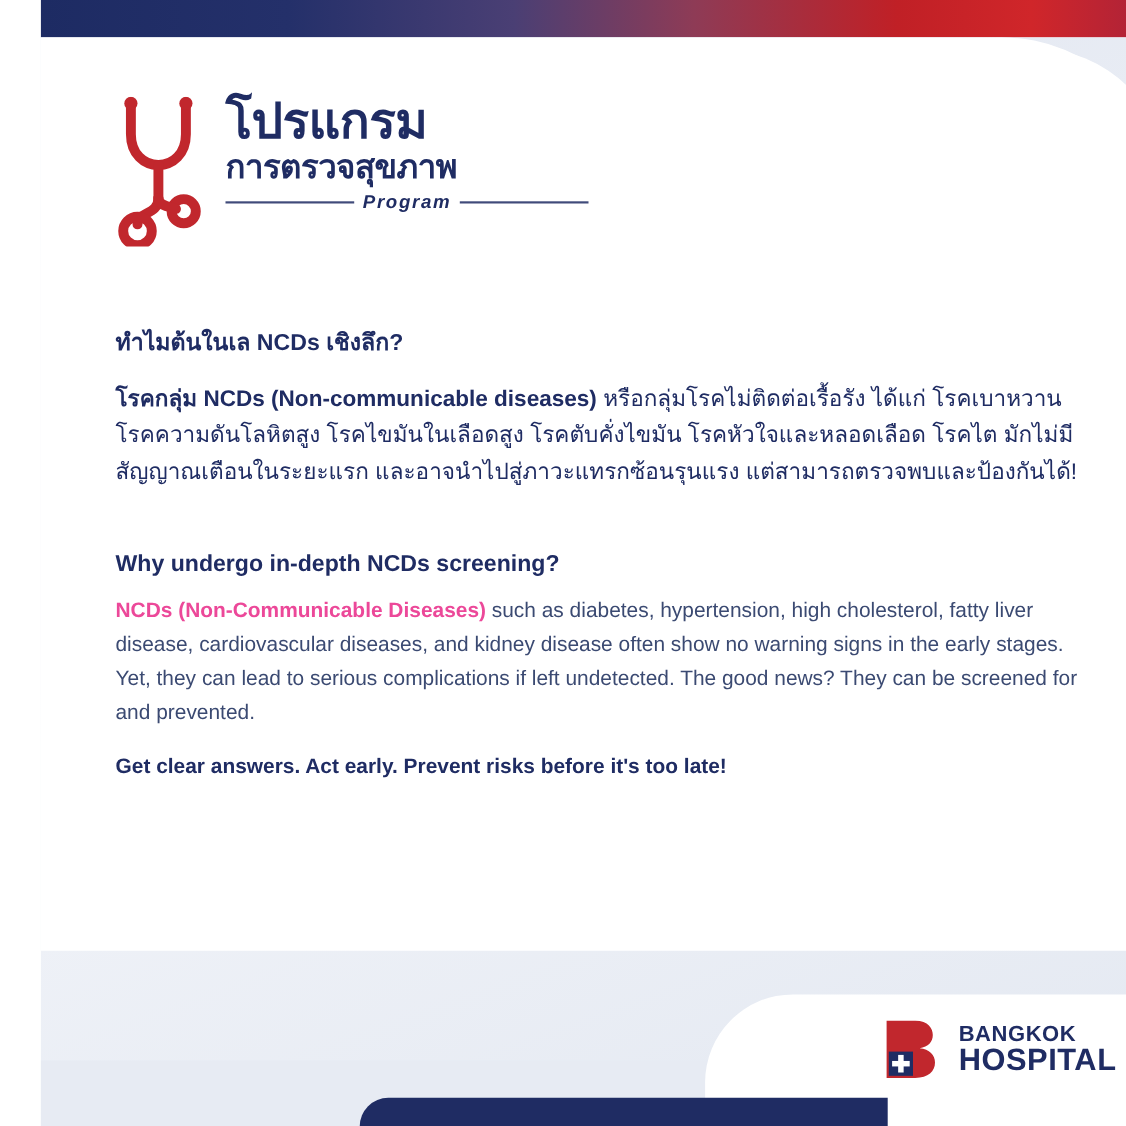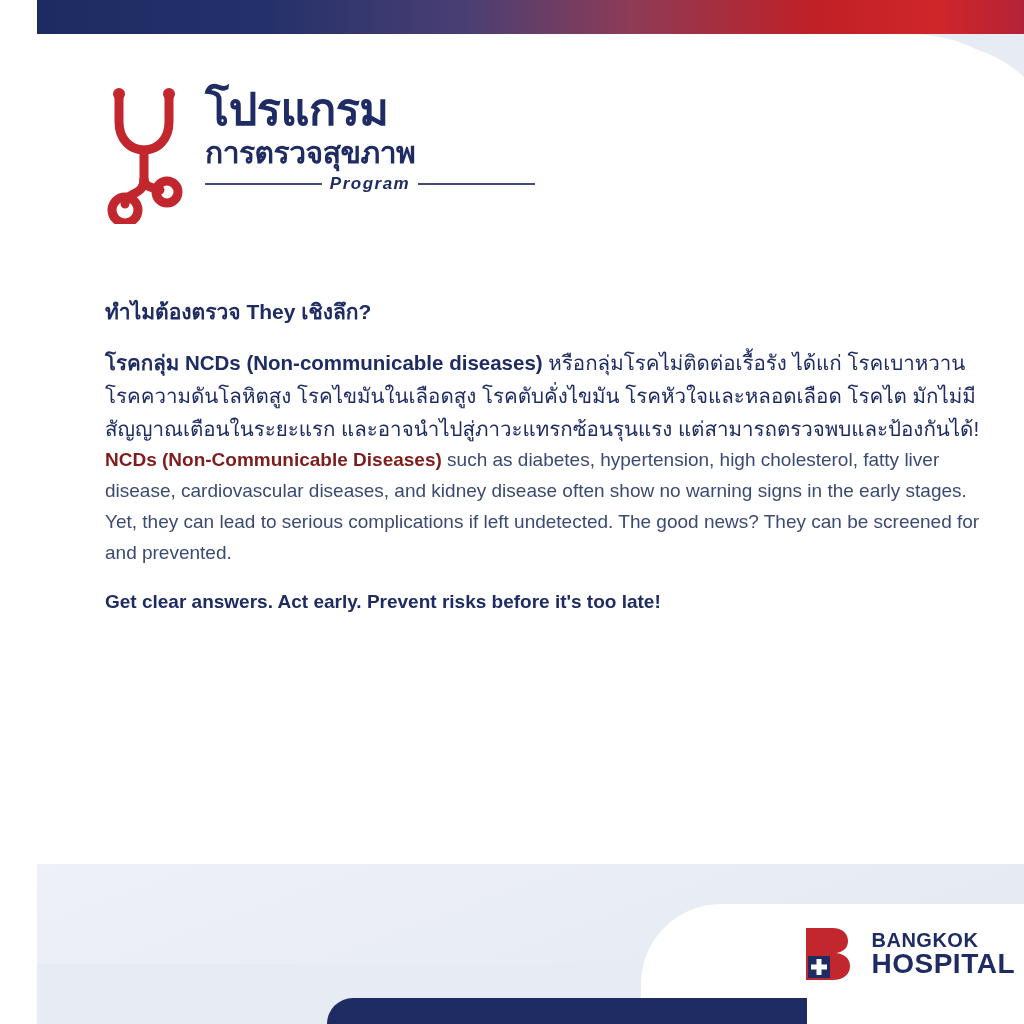--- a/index.html
+++ b/index.html
@@ -185,21 +185,21 @@
     margin: 56px 0 16px 0;
   }
   .en-body {
     font-size: 19px;
     color: #3b4a72;
     line-height: 1.63;
     margin: 0;
   }
   .en-body b {
     font-weight: bold;
-    color: #7f1d1d;
+    color: #ec4899;
     text-align: center;
   }
   .en-cta {
     font-size: 19px;
     font-weight: bold;
     color: #1f2c63;
     margin: 22px 0 0 0;
   }
 
   
@@ -263,25 +263,26 @@
       <div class="logo-sub">
         <span class="rule"></span>
         <span class="word">Program</span>
         <span class="rule"></span>
       </div>
     </div>
   </div>
 
   <div class="content">
 
-    <h2 class="th-head">ทำไมต้องตรวจ They เชิงลึก?</h2>
+    <h2 class="th-head">ทำไมต้นในเล NCDs เชิงลึก?</h2>
 
     <p class="th-body"><b>โรคกลุ่ม NCDs (Non-communicable diseases)</b><span> หรือกลุ่มโรคไม่ติดต่อเรื้อรัง ได้แก่ โรคเบาหวาน โรคความดันโลหิตสูง โรคไขมันในเลือดสูง โรคตับคั่งไขมัน โรคหัวใจและหลอดเลือด โรคไต มักไม่มีสัญญาณเตือนในระยะแรก และอาจนำไปสู่ภาวะแทรกซ้อนรุนแรง แต่สามารถตรวจพบและป้องกันได้!</span></p>
 
 
+    <h2 class="en-head">Why undergo in-depth NCDs screening?</h2>
 
     <p class="en-body"><b>NCDs (Non-Communicable Diseases)</b><span> such as diabetes, hypertension, high cholesterol, fatty liver disease, cardiovascular diseases, and kidney disease often show no warning signs in the early stages. Yet, they can lead to serious complications if left undetected. The good news? They can be screened for and prevented.</span></p>
 
     <p class="en-cta">Get clear answers. Act early. Prevent risks before it's too late!</p>
   </div>
 
   <div class="hosp-logo">
     <svg class="hosp-mark" viewBox="0 0 56 56">
       <path d="M4 2 L30 2 C42 2 46 9 46 15 C46 21 42 26 34 27 C43 28 48 33 48 40 C48 48 42 54 30 54 L4 54 Z" fill="#c1272d"></path>
       <rect x="6" y="30" width="22" height="22" fill="#1f2c63"></rect>

